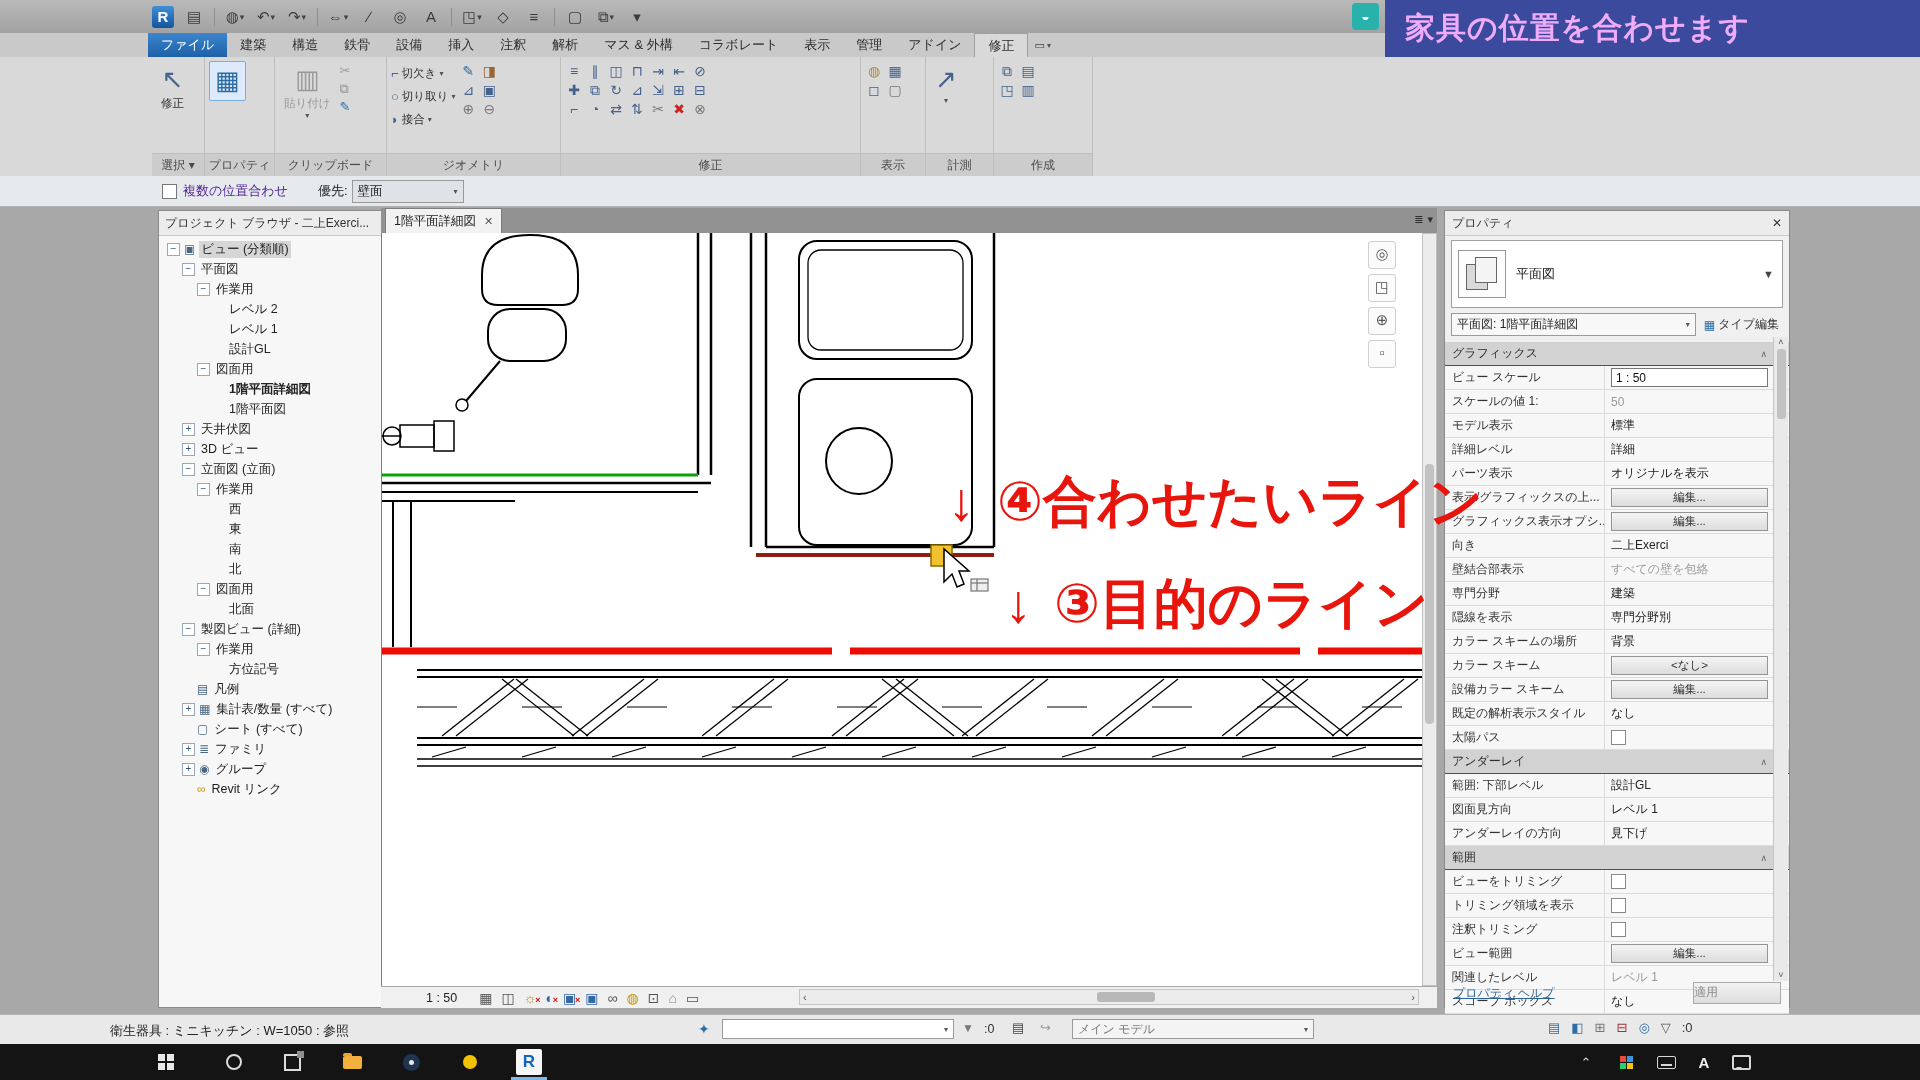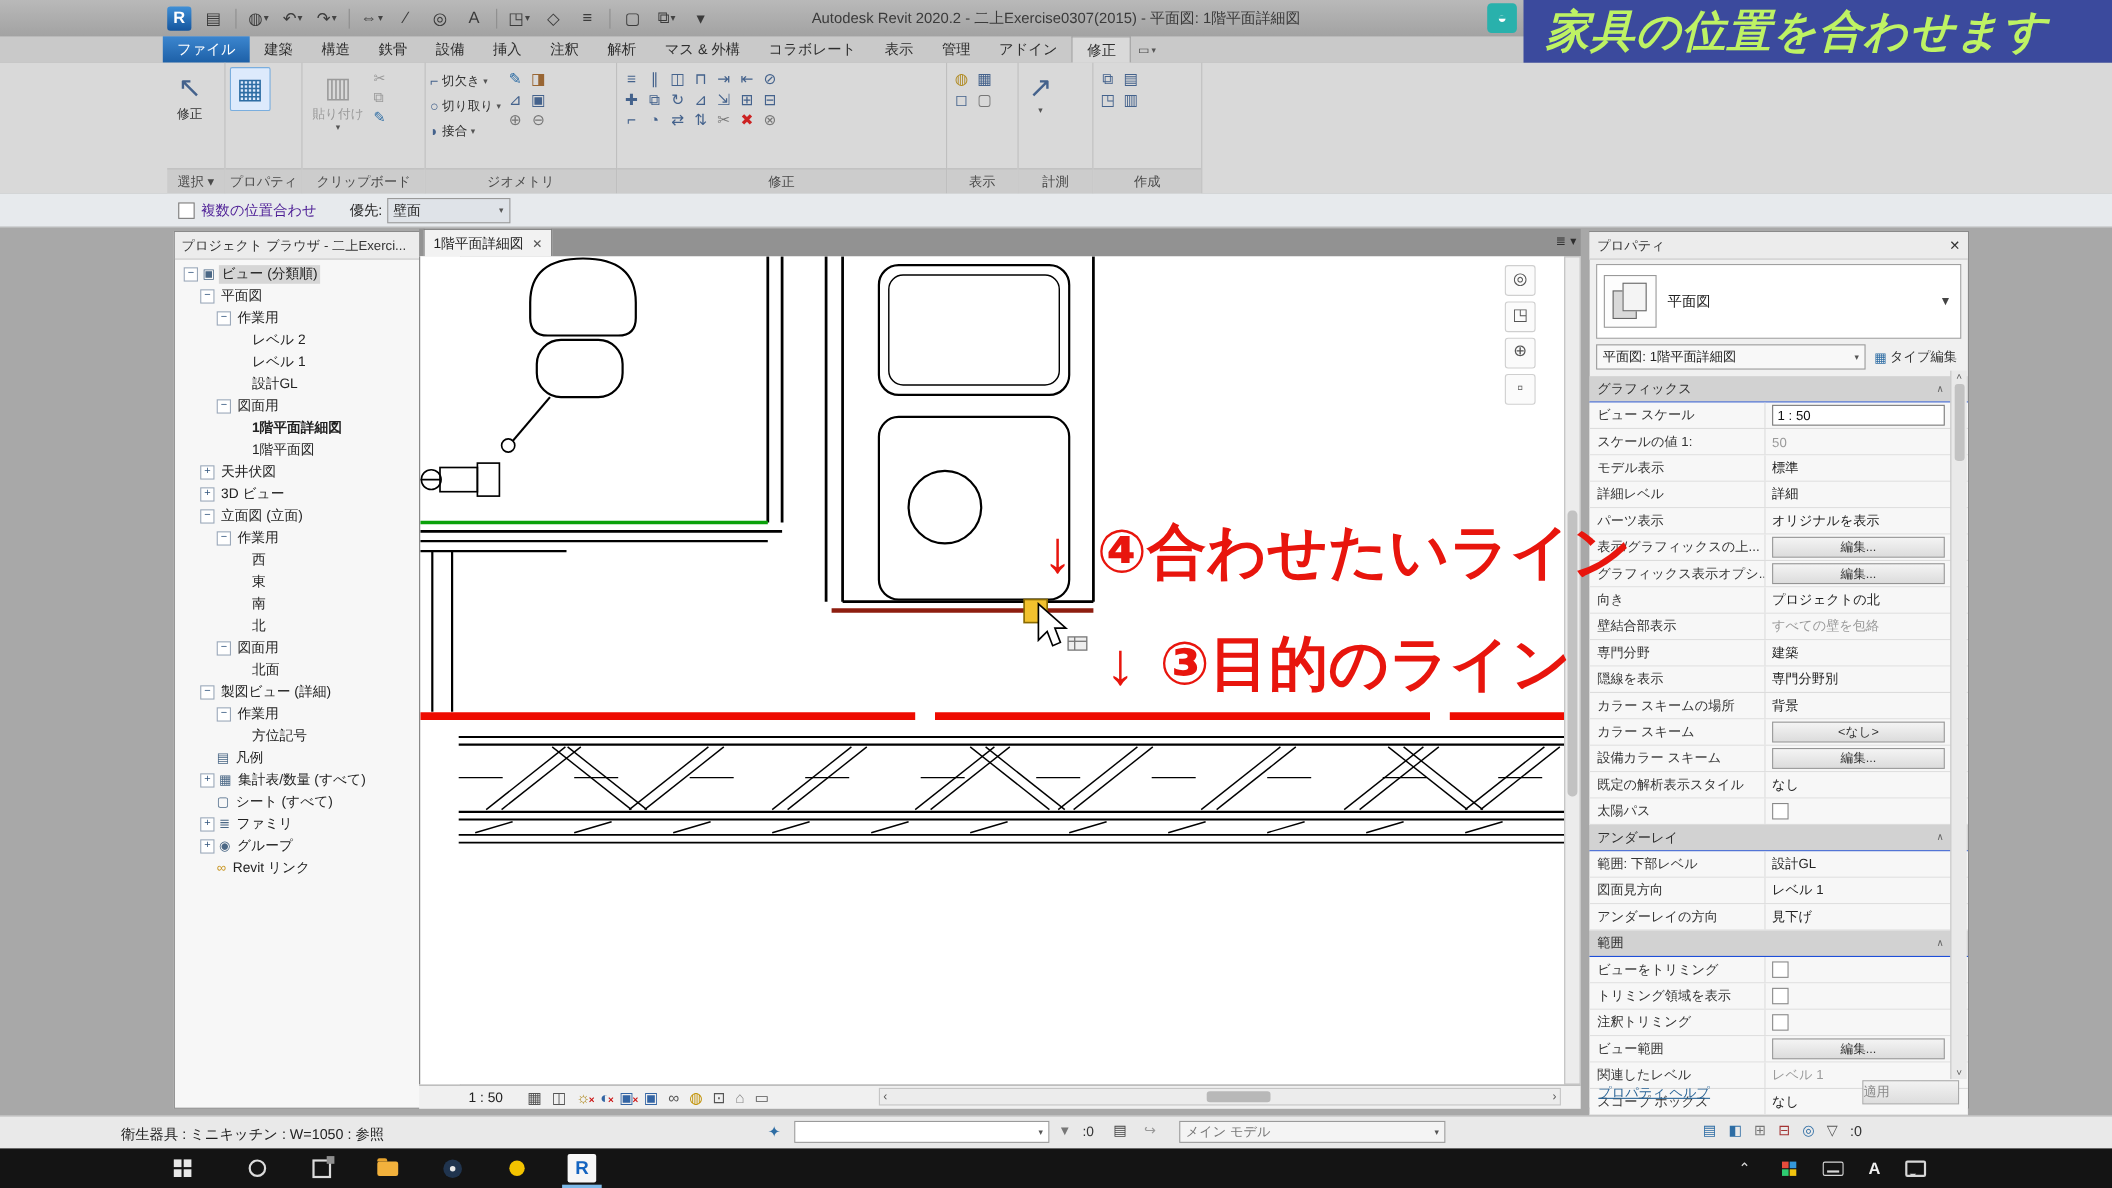--- a/index.html
+++ b/index.html
@@ -141,30 +141,29 @@
   .trayglyph{color:#d8d8d8;font-size:13px;}
   .colorgrid{display:grid;grid-template-columns:6px 6px;grid-template-rows:6px 6px;gap:1px;}
   .keyboard{width:17px;height:11px;border:1.5px solid #d8d8d8;border-radius:2px;position:relative;}
   .keyboard:after{content:"";position:absolute;left:3px;bottom:2px;right:3px;height:2px;background:#d8d8d8;}
   .ime{color:#efefef;font-size:15px;font-weight:bold;}
   .chat{width:15px;height:11px;border:2px solid #d8d8d8;border-radius:2px;position:relative;}
   .chat:after{content:"";position:absolute;left:2px;bottom:-5px;border:3px solid transparent;border-top-color:#d8d8d8;}
 
   
   #banner{left:1385px;top:0;width:535px;height:57px;background:#3b4a9d;z-index:60;display:flex;align-items:center;padding-left:20px;box-sizing:border-box;}
-  #banner span{color:#bef264;font-size:40px;font-weight:bold;letter-spacing:1px;font-style:italic;}
+  #banner span{color:#f0abfc;font-size:30px;font-weight:bold;letter-spacing:1px;}
   #annotations{left:0;top:0;width:1920px;height:1080px;z-index:40;pointer-events:none;}
   .annot{position:absolute;color:#e8150d;font-weight:bold;white-space:nowrap;}
   .annot .ar{margin-right:22px;}
 </style>
 </head>
 <body>
 
 <div class="abs" id="titlebar">
-  <div class="abs" id="title-text">Autodesk Revit 2020.2 - 二上Exercise0307(2015) - 平面図: 1階平面詳細図</div>
   <div class="abs" id="qat">
       <span class="qbtn">
         <span class="applogo">R</span>
       </span>
       <span class="qbtn">
         <span>▤</span>
       </span>
       <div class="qsep"></div>
       <span class="qbtn">
         <span>◍</span>
@@ -708,21 +707,21 @@
       </div>
       <div class="prow">
         <div class="lab">グラフィックス表示オプシ...</div>
         <div class="val">
           <div class="pbtn">編集...</div>
         </div>
       </div>
       <div class="prow">
         <div class="lab">向き</div>
         <div class="val">
-          <span>プロジェクトの北</span>
+          <span>二上Exerci</span>
         </div>
       </div>
       <div class="prow dis">
         <div class="lab">壁結合部表示</div>
         <div class="val">
           <span>すべての壁を包絡</span>
         </div>
       </div>
       <div class="prow">
         <div class="lab">専門分野</div>

